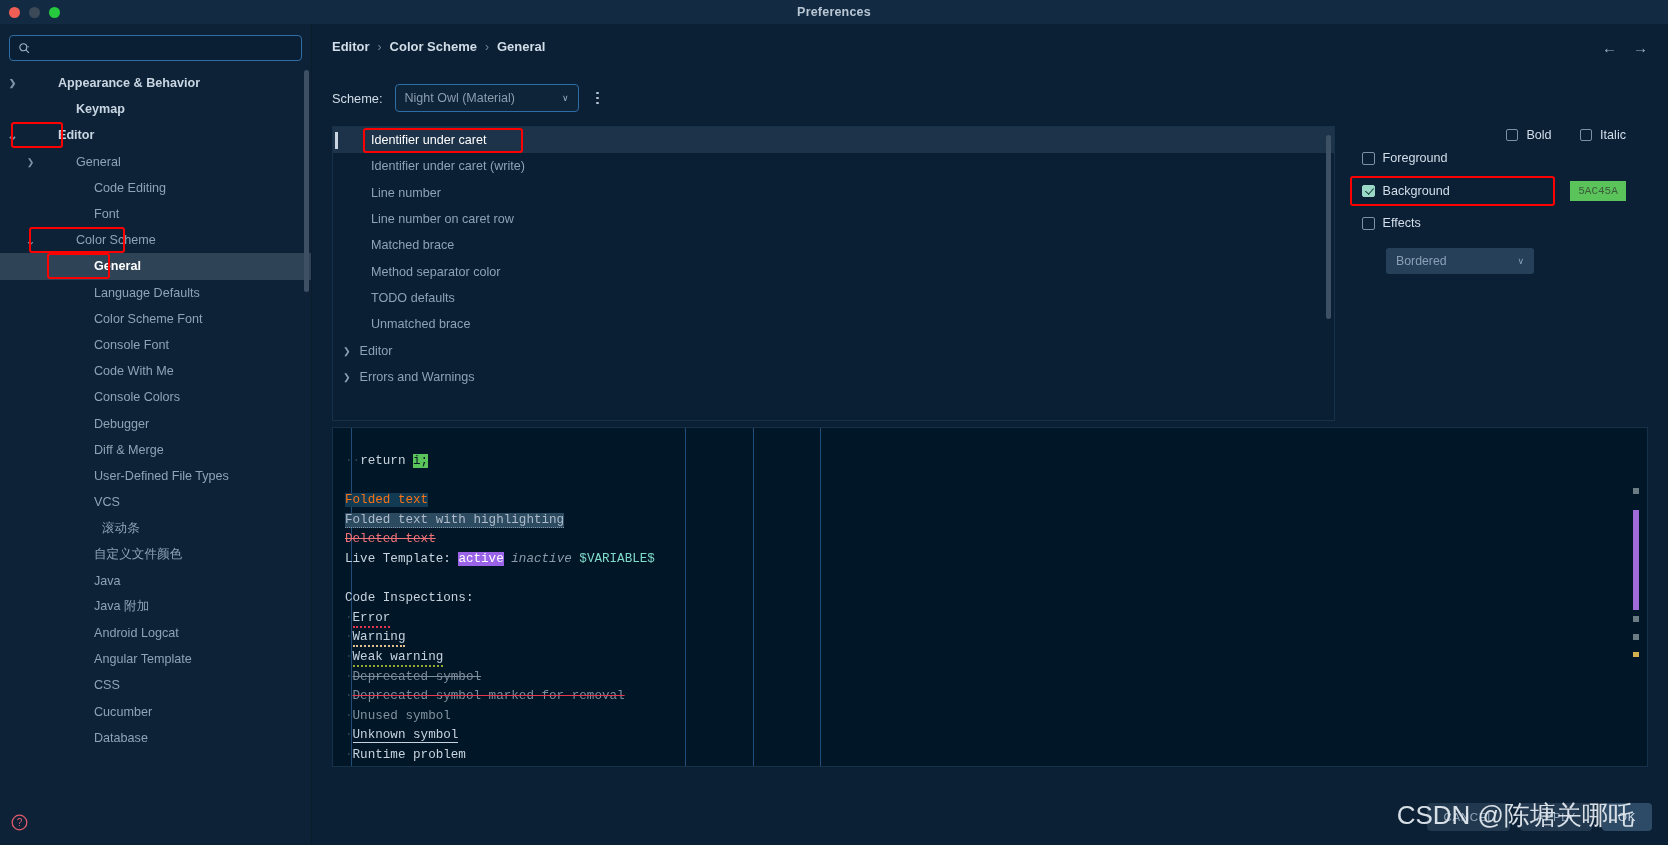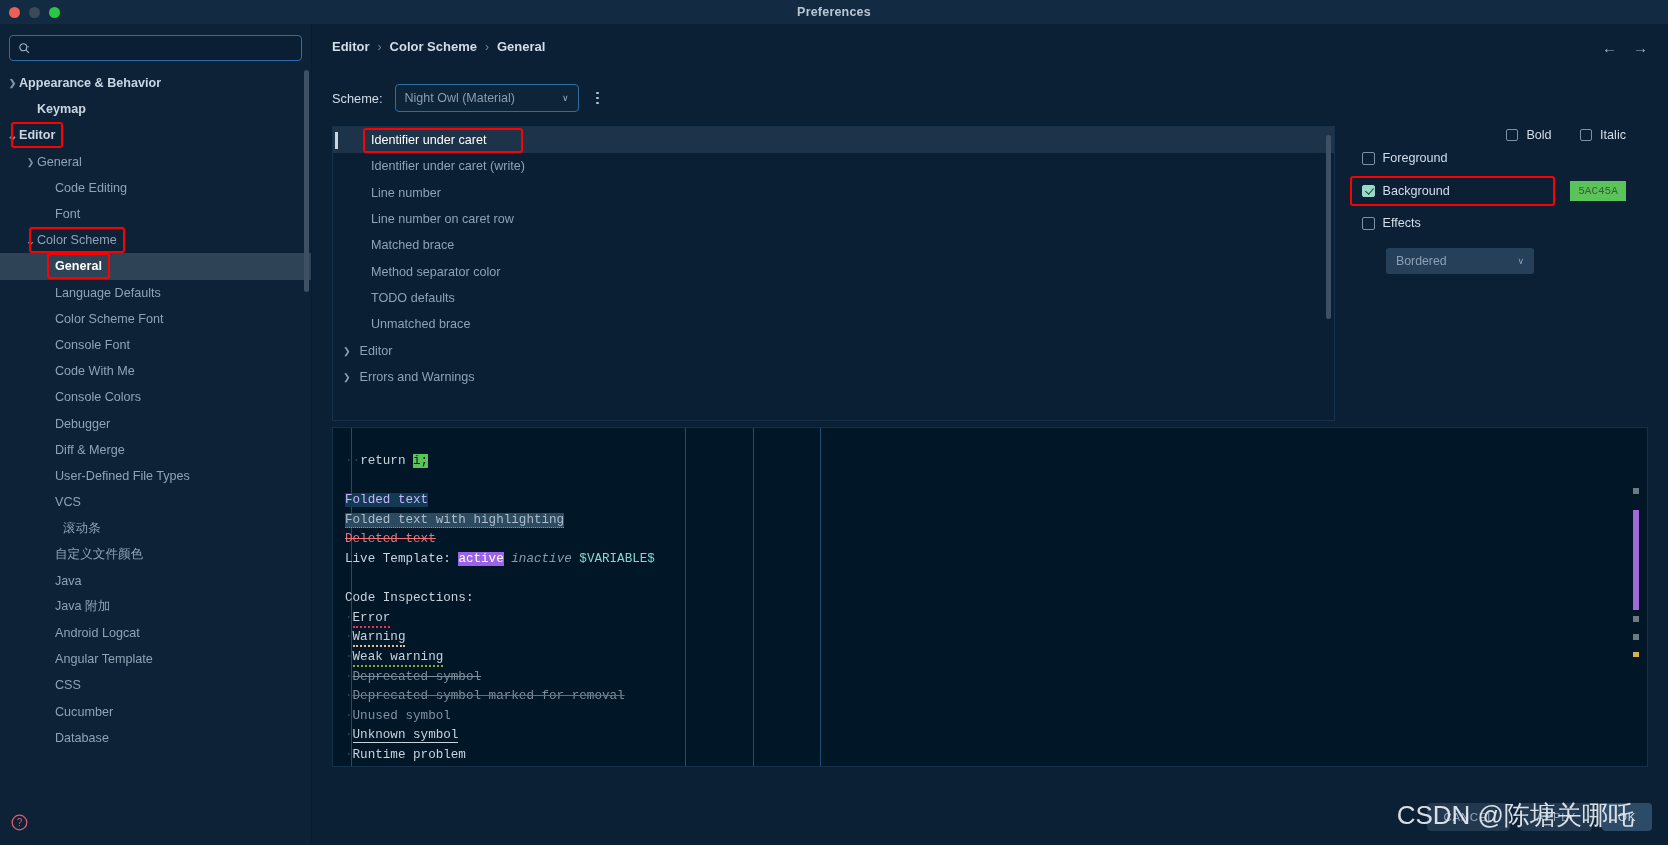--- a/index.html
+++ b/index.html
@@ -40,21 +40,21 @@
     color:#c4d0dc; font-size:12px; font-family:"Liberation Sans", sans-serif;
   }
   .tree{ margin-top:9px; position:relative; }
   .tree-row{
     height:26.2px; display:flex; align-items:center; font-size:12.6px;
     color:#8fa3b5; white-space:nowrap; cursor:default; position:relative;
   }
   .tree-row .chev{ width:13px; text-align:center; font-size:9px; color:#7e94a8; flex:0 0 13px;}
   .tree-row.bold{ color:#c9d6e2; font-weight:bold; }
   .tree-row.selected{ background:#2e4356; color:#ffffff; font-weight:bold; }
-  .lbl{ display:inline-block; }
+  .lbl{ display:inline-block;margin-left:39px; }
 
   
   .annot{ position:absolute; border:2.5px solid #ff0000; border-radius:3px; pointer-events:none; }
 
   .sidebar-scrollbar{
     position:absolute; right:2px; top:46px; width:5px; height:222px;
     background:#3d5064; border-radius:3px;
   }
   .help-btn{ position:absolute; left:11px; bottom:14px; width:17px; height:17px;}
   .help-btn svg{display:block;}
@@ -140,21 +140,21 @@
   .preview{
     position:absolute; left:20px; top:403px; width:1316px; height:340px;
     background:#011627; border:1px solid #17314a; overflow:hidden;
     font-family:"Liberation Mono", monospace; font-size:12.6px;
   }
   .pv-gutter-line{ position:absolute; top:0; bottom:0; width:1px; background:#1f4e7a; }
   .code{ position:relative; padding:24px 0 0 12px; line-height:19.6px; color:#c8d3de; }
   .ln{ white-space:pre; height:19.6px; }
   .dotsp{ color:#29415a; }
   .sel-green{ background:#5ac45a; color:#011627;}
-  .folded{ background:#123a52; color:#c4b5fd;}
+  .folded{ background:#123a52; color:#f97316;}
   .folded2{ background:#2c4a60; color:#aebccb; border-bottom:1px dotted #7f93a6;}
   .deleted{ color:#f07178; text-decoration:line-through; text-decoration-color:#f07178;}
   .lt-active{ background:#9b63e8; color:#ffffff;}
   .lt-inactive{ color:#8a9aa9; font-style:italic;}
   .var{ color:#7fdbca;}
   .err{ border-bottom:2px dotted #e8364f; padding-bottom:1px;}
   .warn{ border-bottom:2px dotted #e2c08d; padding-bottom:1px;}
   .weak{ border-bottom:2px dotted #9aa82f; padding-bottom:1px;}
   .deprec{ color:#7e8d9b; text-decoration:line-through; text-decoration-color:#7e8d9b;}
   .deprecrm{ color:#7e8d9b; text-decoration:line-through; text-decoration-color:#e8364f;}

